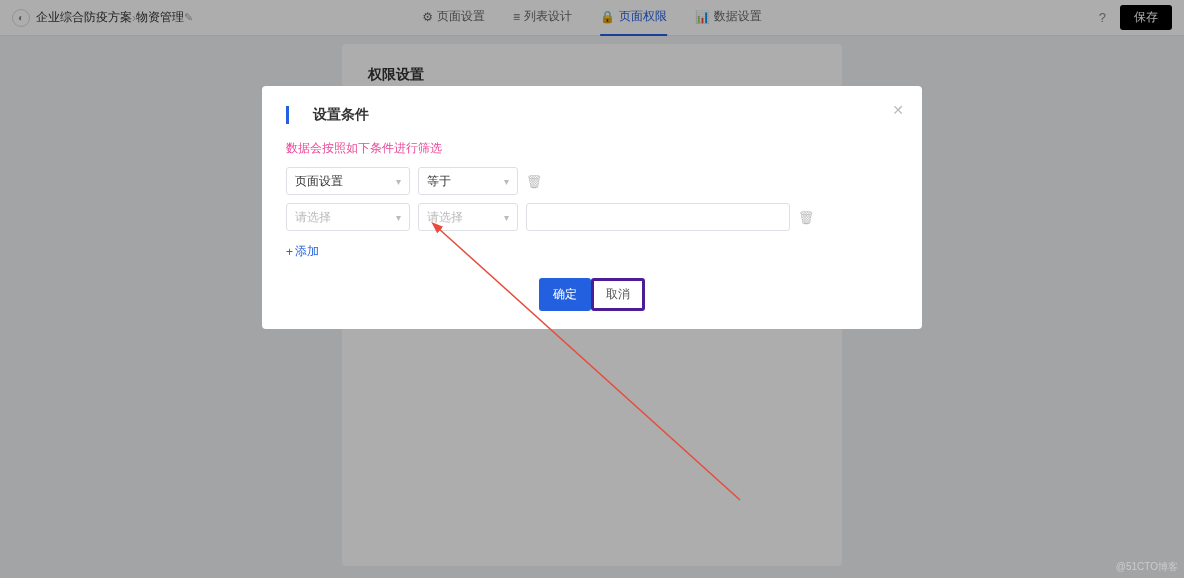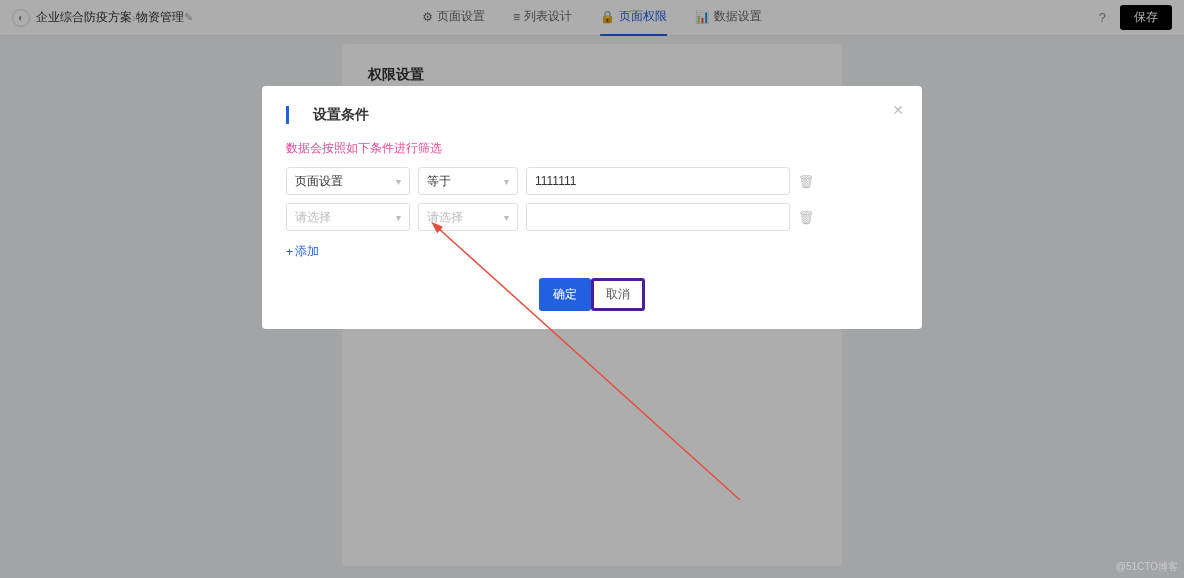--- a/index.html
+++ b/index.html
@@ -118,21 +118,20 @@
 
     <div class="cond-row">
       <div class="sel field">
         <span>页面设置</span>
         <span class="caret">▾</span>
       </div>
       <div class="sel op">
         <span>等于</span>
         <span class="caret">▾</span>
       </div>
-      <input class="inp" value="1111111" style="">
       <span class="del-icon">🗑</span>
     </div>
 
     <div class="cond-row">
       <div class="sel field placeholder">
         <span>请选择</span>
         <span class="caret">▾</span>
       </div>
       <div class="sel op placeholder">
         <span>请选择</span>

